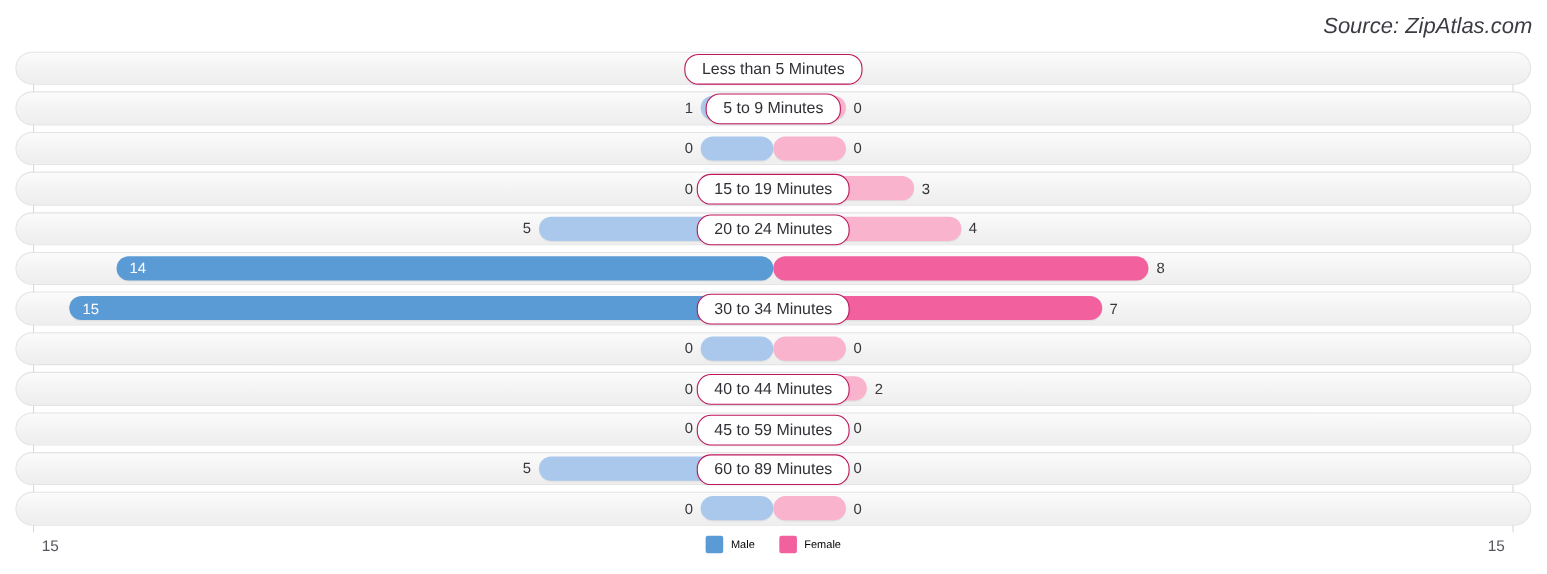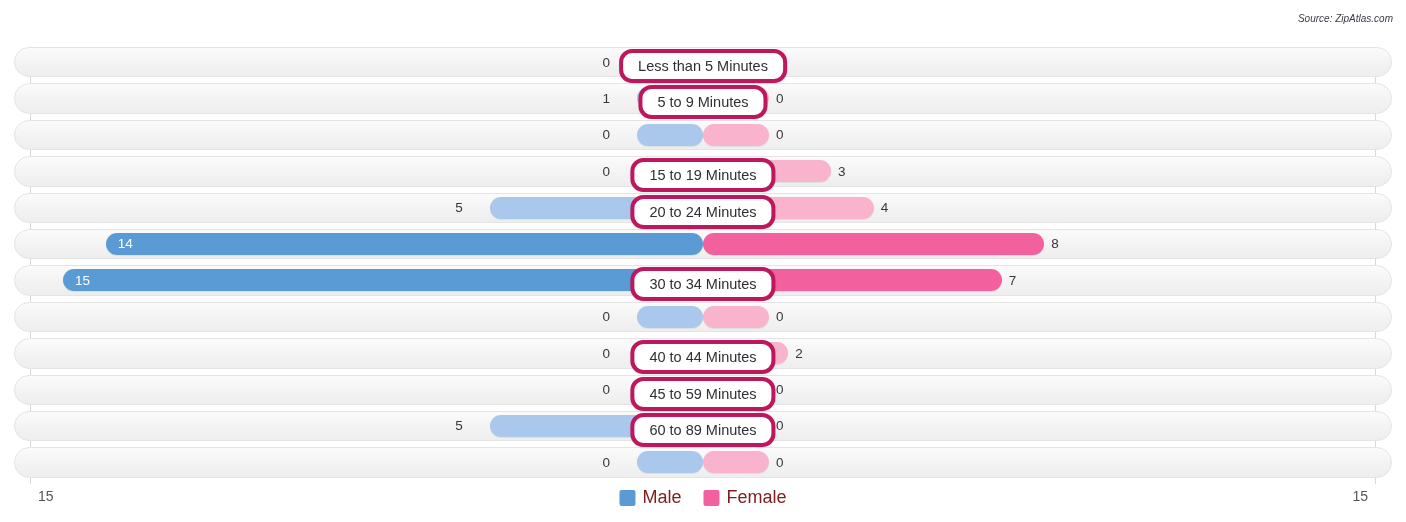--- a/index.html
+++ b/index.html
@@ -27,21 +27,21 @@
     font-size: 19.5px;
     letter-spacing: 0.2px;
     color: #3c3c42;
     font-weight: 400;
     white-space: nowrap;
   }
   .source {
     position: absolute;
     right: 13px;
     top: 13px;
-    font-size: 10px;
+    font-size: 20px;
     font-style: italic;
     color: #3b3b44;
     white-space: nowrap;
   }
 
   
   .plot {
     position: absolute;
     left: 0;
     top: 44px;
@@ -109,21 +109,20 @@
     border-radius: 11px;
     box-sizing: border-box;
     display: flex;
     align-items: center;
     position: relative;
     box-shadow: 0 1px 1px rgba(0,0,0,0.07);
   }
   .bar.male-bar {
     justify-content: flex-start;
     padding-left: 12px;
-    margin-left: 20px;
   }
   .bar.female-bar {
     justify-content: flex-end;
     padding-right: 12px;
   }
 
   .val-out {
     font-size: 13.5px;
     color: #37373c;
     white-space: nowrap;
@@ -140,21 +139,21 @@
   
   .cat-pill {
     position: absolute;
     left: 50%;
     top: 5px;
     transform: translateX(-50%);
     height: 26px;
     line-height: 26px;
     padding: 0 15px;
     background: #ffffff;
-    border: 4px solid #be185d;
+    border: 1px solid #be185d;
     border-radius: 13px;
     font-size: 14.5px;
     color: #2f2f35;
     white-space: nowrap;
     z-index: 5;
     box-shadow: 0 1px 2px rgba(0,0,0,0.06);
   }
 
   
   .footer {
@@ -187,22 +186,22 @@
     align-items: center;
     gap: 7px;
   }
   .legend-swatch {
     width: 16px;
     height: 16px;
     border-radius: 2px;
     display: inline-block;
   }
   .legend-text {
-    font-size: 18px;
-    color: #7f1d1d;
+    font-size: 10px;
+    color: #000000;
   }
 </style>
 </head>
 <body>
 
 <div class="header">
   <div class="source">Source: ZipAtlas.com</div>
 </div>
 
 <div class="plot">

